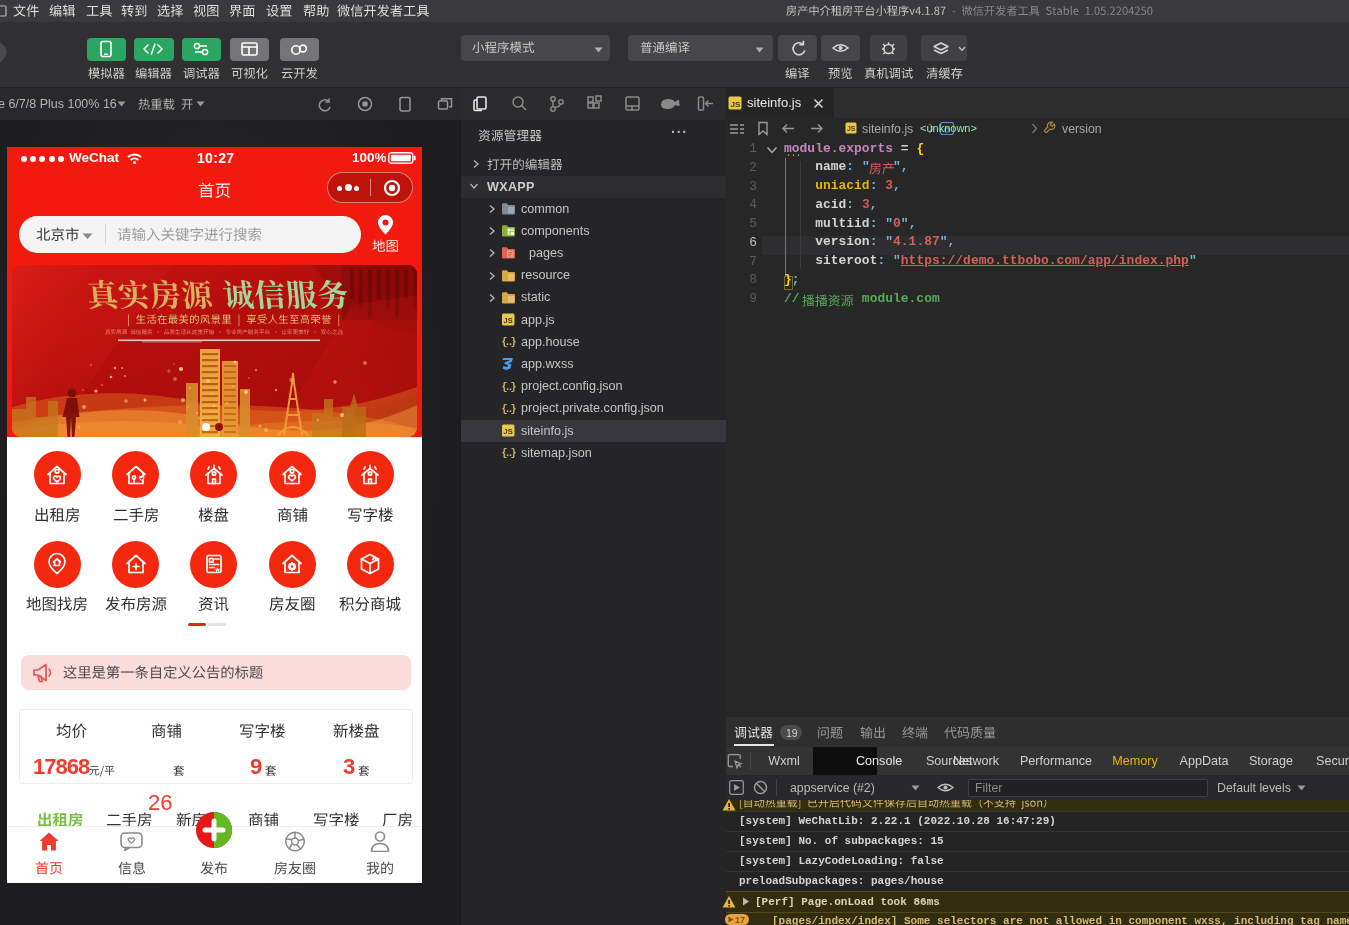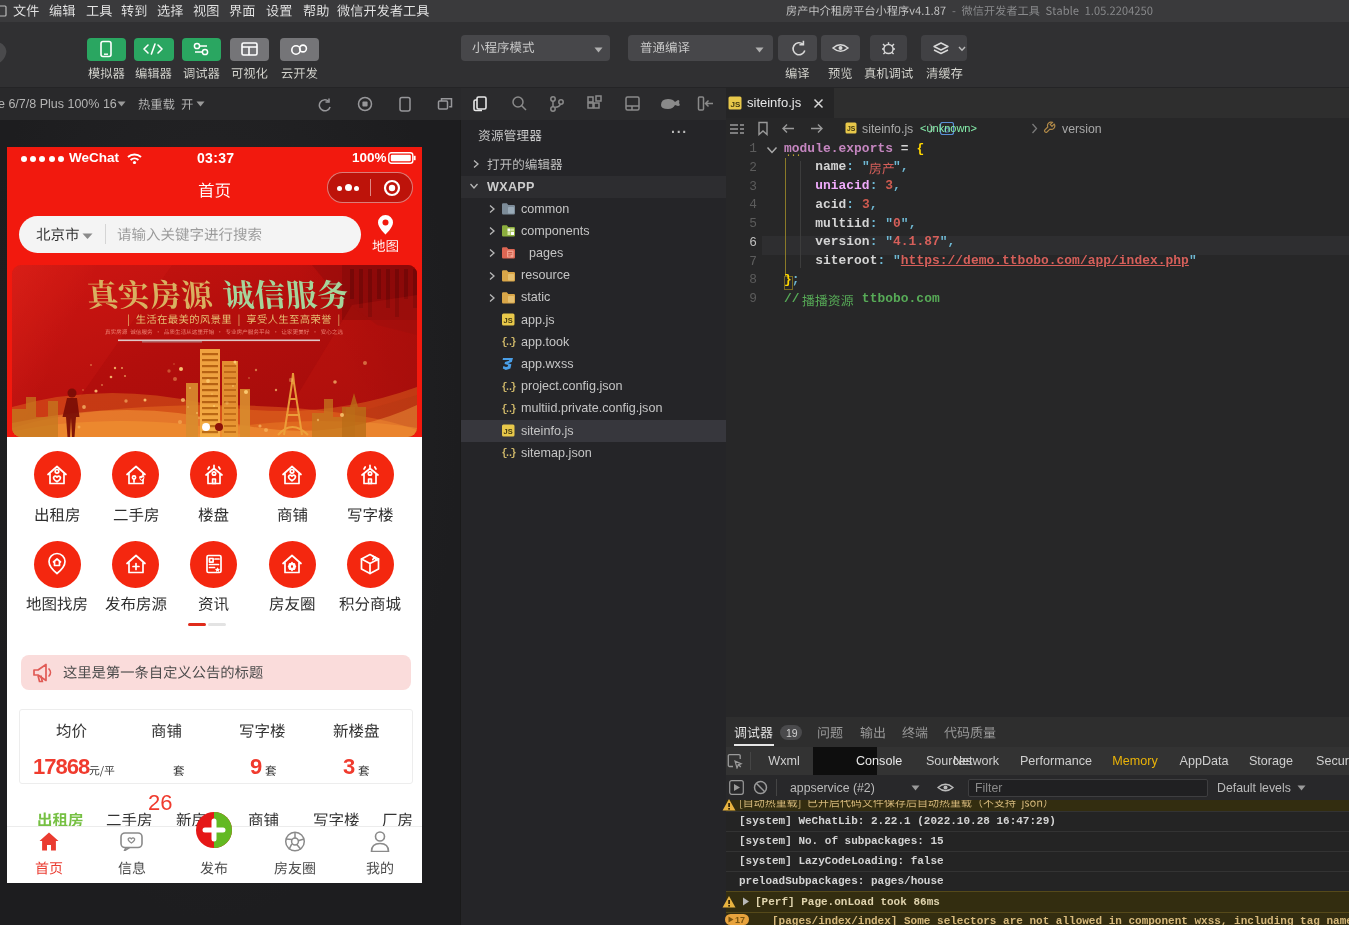--- a/index.html
+++ b/index.html
@@ -505,21 +505,21 @@
 <div style="position:absolute;left:30.2px;top:156px;width:6px;height:6px;background:#fff;border-radius:50%;"></div>
 <div style="position:absolute;left:39.4px;top:156px;width:6px;height:6px;background:#fff;border-radius:50%;"></div>
 <div style="position:absolute;left:48.6px;top:156px;width:6px;height:6px;background:#fff;border-radius:50%;"></div>
 <div style="position:absolute;left:57.8px;top:156px;width:6px;height:6px;background:#fff;border-radius:50%;"></div>
 <div style="position:absolute;left:69px;top:150px;font-size:13.5px;color:#fff;white-space:pre;font-weight:bold;">WeChat</div>
 <svg style="position:absolute;left:126px;top:152px;" width="17" height="12" viewBox="0 0 17 12">
     <path d="M2 5 a9.5 9.5 0 0 1 13 0" fill="none" stroke="#fff" stroke-width="2"></path>
     <path d="M4.6 8 a6 6 0 0 1 7.8 0" fill="none" stroke="#fff" stroke-width="2"></path>
     <circle cx="8.5" cy="10.5" r="1.6" fill="#fff"></circle>
   </svg>
-<div style="position:absolute;left:197px;top:150px;font-size:14px;color:#fff;white-space:pre;font-weight:bold;letter-spacing:.3px">03:37</div>
+<div style="position:absolute;left:197px;top:150px;font-size:14px;color:#fff;white-space:pre;font-weight:bold;letter-spacing:.3px">10:27</div>
 <div style="position:absolute;left:352px;top:150px;font-size:13.5px;color:#fff;white-space:pre;font-weight:bold;">100%</div>
 <svg style="position:absolute;left:388px;top:152px;" width="30" height="12" viewBox="0 0 30 12">
     <rect x="0.8" y="0.8" width="24" height="10.4" rx="2.5" fill="none" stroke="#fff" stroke-width="1.4"></rect>
     <rect x="2.8" y="2.8" width="20" height="6.4" rx="1.2" fill="#fff"></rect>
     <path d="M26.6 3.8 v4.4" stroke="#fff" stroke-width="2"></path>
   </svg>
 <svg class="ct" style="position:absolute;left:197.5px;top:181.5px;overflow:visible" width="33" height="18" fill="#ffffff">
     <g transform="matrix(0.016500,0,0,-0.016500,0,14.52)">
       <use href="#gs71" x="0"></use>
       <use href="#gs72" x="1000"></use>
@@ -1169,33 +1169,33 @@
   </svg>
 <div style="position:absolute;left:521px;top:290.3px;font-size:12.6px;color:#c5c5c5;white-space:pre;">static</div>
 <svg style="position:absolute;left:501px;top:313px;" width="14" height="13" viewBox="0 0 14 13">
     <rect x="1" y="0.5" width="12.5" height="12" rx="1.5" fill="#e8c84a"></rect>
     <text x="7.2" y="10" font-family="Liberation Sans,sans-serif" font-size="7.5" font-weight="bold" fill="#433a10" text-anchor="middle">JS</text>
   </svg>
 <div style="position:absolute;left:521px;top:312.5px;font-size:12.6px;color:#c5c5c5;white-space:pre;">app.js</div>
 <svg style="position:absolute;left:501px;top:335.2px;" width="16" height="13" viewBox="0 0 16 13">
     <text x="8" y="10" font-family="Liberation Mono,monospace" font-size="10" font-weight="bold" fill="#d0b96a" text-anchor="middle" textLength="15">{..}</text>
   </svg>
-<div style="position:absolute;left:521px;top:334.7px;font-size:12.6px;color:#c5c5c5;white-space:pre;">app.took</div>
+<div style="position:absolute;left:521px;top:334.7px;font-size:12.6px;color:#c5c5c5;white-space:pre;">app.house</div>
 <svg style="position:absolute;left:501px;top:357.4px;" width="14" height="13" viewBox="0 0 14 13">
     <path d="M2 1 h10 l-1.2 4 -3.8 1.2 3.4 1 -1 4.3 -4.6 1.5 -3-1.5 0.6-2.6 2.6 1.2 1.8-0.6 0.3-1.5 -3.6-1.1 0.5-2 4-1.1 0.2-0.8 -6.6 0z" fill="#4a9fe8"></path>
   </svg>
 <div style="position:absolute;left:521px;top:356.9px;font-size:12.6px;color:#c5c5c5;white-space:pre;">app.wxss</div>
 <svg style="position:absolute;left:501px;top:379.6px;" width="16" height="13" viewBox="0 0 16 13">
     <text x="8" y="10" font-family="Liberation Mono,monospace" font-size="10" font-weight="bold" fill="#d0b96a" text-anchor="middle" textLength="15">{..}</text>
   </svg>
 <div style="position:absolute;left:521px;top:379.1px;font-size:12.6px;color:#c5c5c5;white-space:pre;">project.config.json</div>
 <svg style="position:absolute;left:501px;top:401.8px;" width="16" height="13" viewBox="0 0 16 13">
     <text x="8" y="10" font-family="Liberation Mono,monospace" font-size="10" font-weight="bold" fill="#d0b96a" text-anchor="middle" textLength="15">{..}</text>
   </svg>
-<div style="position:absolute;left:521px;top:401.3px;font-size:12.6px;color:#c5c5c5;white-space:pre;">multiid.private.config.json</div>
+<div style="position:absolute;left:521px;top:401.3px;font-size:12.6px;color:#c5c5c5;white-space:pre;">project.private.config.json</div>
 <div style="position:absolute;left:461px;top:420px;width:265px;height:22px;background:#37373d;"></div>
 <svg style="position:absolute;left:501px;top:424px;" width="14" height="13" viewBox="0 0 14 13">
     <rect x="1" y="0.5" width="12.5" height="12" rx="1.5" fill="#e8c84a"></rect>
     <text x="7.2" y="10" font-family="Liberation Sans,sans-serif" font-size="7.5" font-weight="bold" fill="#433a10" text-anchor="middle">JS</text>
   </svg>
 <div style="position:absolute;left:521px;top:423.5px;font-size:12.6px;color:#c5c5c5;white-space:pre;">siteinfo.js</div>
 <svg style="position:absolute;left:501px;top:446.2px;" width="16" height="13" viewBox="0 0 16 13">
     <text x="8" y="10" font-family="Liberation Mono,monospace" font-size="10" font-weight="bold" fill="#d0b96a" text-anchor="middle" textLength="15">{..}</text>
   </svg>
 <div style="position:absolute;left:521px;top:445.7px;font-size:12.6px;color:#c5c5c5;white-space:pre;">sitemap.json</div>
@@ -1261,36 +1261,36 @@
   </svg>
 <div style="position:absolute;left:784px;top:140.6px;font-size:12.9px;font-family:Liberation Mono,monospace;font-weight:bold;letter-spacing:0.05px;white-space:pre"><span style="color:#c586c0">module.exports</span><span style="color:#d4d4d4"> </span><span style="color:#d4d4d4">=</span><span style="color:#d4d4d4"> </span><span style="color:#ffd700">{</span></div>
 <div style="position:absolute;left:784px;top:159.34px;font-size:12.9px;font-family:Liberation Mono,monospace;font-weight:bold;letter-spacing:0.05px;white-space:pre"><span style="color:#d4d4d4">    name</span><span style="color:#6fb9d4">:</span><span style="color:#d4d4d4"> </span><span style="color:#6fb9d4">"</span></div>
 <svg class="ct" style="position:absolute;left:869.0px;top:162.2px;overflow:visible" width="26" height="14" fill="#d65f5a">
     <g transform="matrix(0.012900,0,0,-0.012900,0,11.35)">
       <use href="#gs23" x="0"></use>
       <use href="#gs24" x="1000"></use>
     </g>
   </svg>
 <div style="position:absolute;left:784px;top:159.34px;font-size:12.9px;font-family:Liberation Mono,monospace;font-weight:bold;letter-spacing:0.05px;white-space:pre"><span style="color:#d4d4d4">              </span><span style="color:#6fb9d4">"</span><span style="color:#6fb9d4">,</span></div>
-<div style="position:absolute;left:784px;top:178.08px;font-size:12.9px;font-family:Liberation Mono,monospace;font-weight:bold;letter-spacing:0.05px;white-space:pre"><span style="color:#f0abfc">    uniacid</span><span style="color:#6fb9d4">:</span><span style="color:#d4d4d4"> </span><span style="color:#cf5b50">3</span><span style="color:#6fb9d4">,</span></div>
+<div style="position:absolute;left:784px;top:178.08px;font-size:12.9px;font-family:Liberation Mono,monospace;font-weight:bold;letter-spacing:0.05px;white-space:pre"><span style="color:#eab308">    uniacid</span><span style="color:#6fb9d4">:</span><span style="color:#d4d4d4"> </span><span style="color:#cf5b50">3</span><span style="color:#6fb9d4">,</span></div>
 <div style="position:absolute;left:784px;top:196.82px;font-size:12.9px;font-family:Liberation Mono,monospace;font-weight:bold;letter-spacing:0.05px;white-space:pre"><span style="color:#d4d4d4">    acid</span><span style="color:#6fb9d4">:</span><span style="color:#d4d4d4"> </span><span style="color:#cf5b50">3</span><span style="color:#6fb9d4">,</span></div>
 <div style="position:absolute;left:784px;top:215.56px;font-size:12.9px;font-family:Liberation Mono,monospace;font-weight:bold;letter-spacing:0.05px;white-space:pre"><span style="color:#d4d4d4">    multiid</span><span style="color:#6fb9d4">:</span><span style="color:#d4d4d4"> </span><span style="color:#6fb9d4">"</span><span style="color:#d65f5a">0</span><span style="color:#6fb9d4">"</span><span style="color:#6fb9d4">,</span></div>
 <div style="position:absolute;left:784px;top:234.3px;font-size:12.9px;font-family:Liberation Mono,monospace;font-weight:bold;letter-spacing:0.05px;white-space:pre"><span style="color:#d4d4d4">    version</span><span style="color:#6fb9d4">:</span><span style="color:#d4d4d4"> </span><span style="color:#6fb9d4">"</span><span style="color:#d65f5a">4.1.87</span><span style="color:#6fb9d4">"</span><span style="color:#6fb9d4">,</span></div>
 <div style="position:absolute;left:784px;top:253.04px;font-size:12.9px;font-family:Liberation Mono,monospace;font-weight:bold;letter-spacing:0.05px;white-space:pre"><span style="color:#d4d4d4">    siteroot</span><span style="color:#6fb9d4">:</span><span style="color:#d4d4d4"> </span><span style="color:#6fb9d4">"</span><span style="color:#d65f5a"><span style="text-decoration:underline">https://demo.ttbobo.com/app/index.php</span></span><span style="color:#6fb9d4">"</span></div>
 <div style="position:absolute;left:784px;top:271.78px;font-size:12.9px;font-family:Liberation Mono,monospace;font-weight:bold;letter-spacing:0.05px;white-space:pre"><span style="color:#ffd700">}</span><span style="color:#6fb9d4">;</span></div>
 <div style="position:absolute;left:784px;top:290.52px;font-size:12.9px;font-family:Liberation Mono,monospace;font-weight:bold;letter-spacing:0.05px;white-space:pre"><span style="color:#57ab57">//</span></div>
 <svg class="ct" style="position:absolute;left:802.0px;top:293.6px;overflow:visible" width="52" height="14" fill="#57ab57">
     <g transform="matrix(0.012900,0,0,-0.012900,0,11.35)">
       <use href="#gs175" x="0"></use>
       <use href="#gs175" x="1000"></use>
       <use href="#gs142" x="2000"></use>
       <use href="#gs113" x="3000"></use>
     </g>
   </svg>
-<div style="position:absolute;left:784px;top:290.52px;font-size:12.9px;font-family:Liberation Mono,monospace;font-weight:bold;letter-spacing:0.05px;white-space:pre"><span style="color:#57ab57">          ttbobo.com</span></div>
+<div style="position:absolute;left:784px;top:290.52px;font-size:12.9px;font-family:Liberation Mono,monospace;font-weight:bold;letter-spacing:0.05px;white-space:pre"><span style="color:#57ab57">          module.com</span></div>
 <div style="position:absolute;left:726px;top:717px;width:623px;height:208px;background:#242424;"></div>
 <div style="position:absolute;left:726px;top:717px;width:623px;height:30px;background:#2e2e2e;"></div>
 <svg class="ct" style="position:absolute;left:734.0px;top:726.0px;overflow:visible" width="39" height="14" fill="#e6e6e6">
     <g transform="matrix(0.013000,0,0,-0.013000,0,11.44)">
       <use href="#gs52" x="0"></use>
       <use href="#gs53" x="1000"></use>
       <use href="#gs51" x="2000"></use>
     </g>
   </svg>
 <div style="position:absolute;left:734px;top:743.5px;width:40px;height:2px;background:#e6e6e6;"></div>

